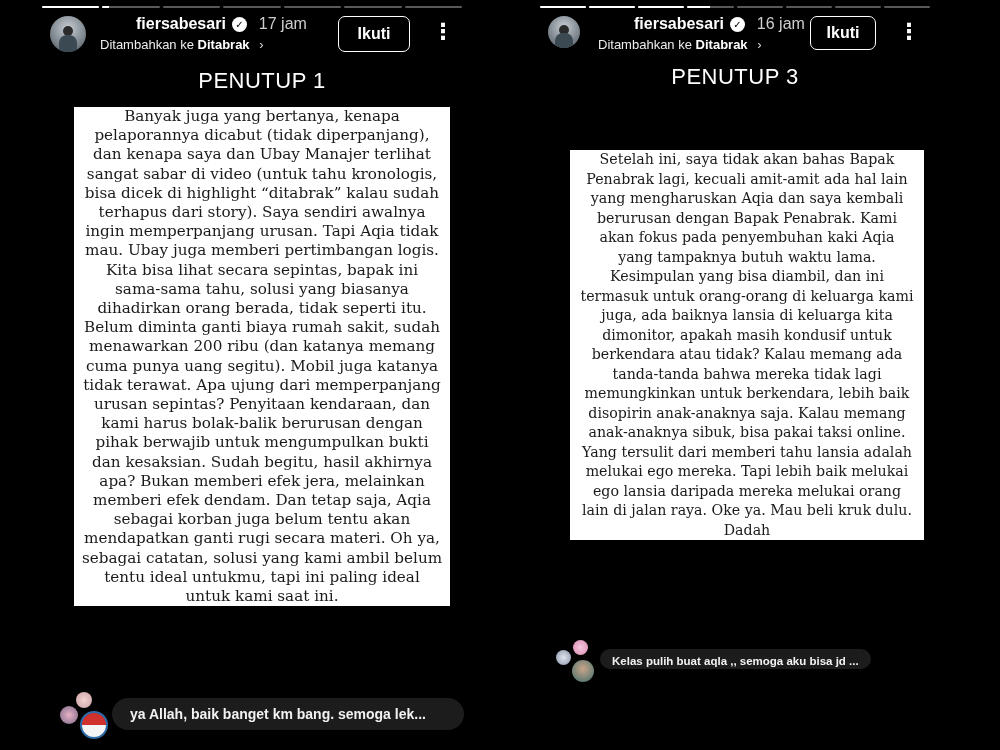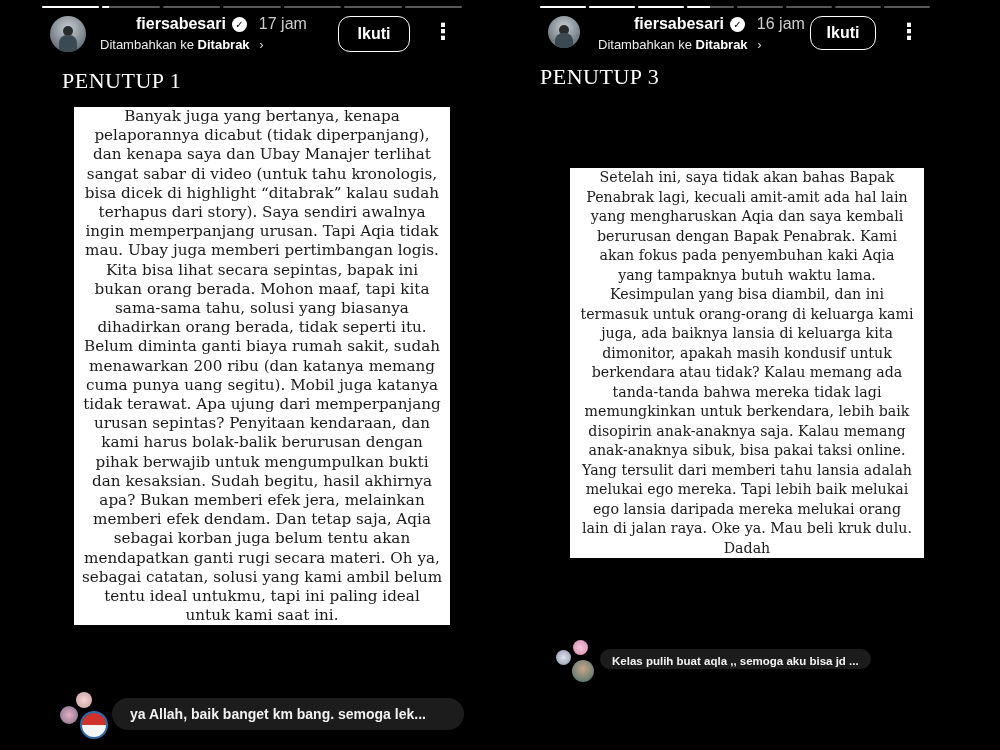--- a/index.html
+++ b/index.html
@@ -21,37 +21,37 @@
   .avatar .head { position: absolute; left: 13px; top: 10px; width: 10px; height: 10px; border-radius: 50%; background: #2b2b2b; }
   .avatar .body { position: absolute; left: 9px; top: 19px; width: 18px; height: 18px; border-radius: 8px 8px 0 0; background: #3b4a52; }
   .uname-row { position: absolute; left: 50px; top: -1px; display: flex; align-items: center; gap: 6px; white-space: nowrap; }
   .uname { font-weight: bold; font-size: 16px; color: #fff; margin-left: 36px; }
   .verified { width: 15px; height: 15px; border-radius: 50%; background: #fff; color: #000; font-size: 10px;
     display: inline-flex; align-items: center; justify-content: center; font-weight: bold; }
   .time { font-size: 16px; color: #cfcfcf; margin-left: 6px; }
   .sub-row { position: absolute; left: 50px; top: 21px; font-size: 13px; color: #eee; white-space: nowrap; }
   .sub-row b { color: #fff; }
   .chev { margin-left: 6px; color: #ddd; }
-  .follow { position: absolute; top: 0; height: 34px; width: 72px; border: 1.5px solid #fff; border-radius: 12px;
+  .follow { position: absolute; top: 0; height: 34px; width: 72px; border: 1.5px solid #fff; border-radius: 7px;
     background: transparent; color: #fff; font-weight: bold; font-size: 16px; font-family: "Liberation Sans", sans-serif; text-align: center; }
   .story.left .follow { left: 288px; top: 0px; height: 36px; }
   .story.right .follow { left: 262px; top: 0px; height: 34px; width: 66px; }
   .more { position: absolute; top: 4px; font-size: 22px; line-height: 24px; color: #fff; font-weight: bold; }
   .story.left .more { left: 382px; }
   .story.right .more { left: 350px; }
 
-  .title { position: absolute; left: 0; right: 0; font-family: Liberation Serif, serif;
+  .title { position: absolute; left: 0; right: 0; text-align: center; font-family: Liberation Sans, sans-serif;
     font-size: 22px; color: #fff; letter-spacing: 0.5px; }
   .story.left .title { top: 68px; left: 20px; }
   .story.right .title { top: 64px; left: 0px; }
 
   .textbox { position: absolute; font-family: "DejaVu Serif", "Liberation Serif", serif; color: #1a1a1a; text-align: center; padding-left: 12px; }
   .textbox .ln { display: block; background: #fff; white-space: nowrap; }
   .story.left .textbox { top: 107px; left: 20px; width: 376px; font-size: 15.2px; line-height: 19.2px; }
-  .story.right .textbox { top: 150px; left: 18px; width: 354px; font-size: 14.2px; line-height: 19.5px; margin-top: 18px; }
+  .story.right .textbox { top: 150px; left: 18px; width: 354px; font-size: 14.2px; line-height: 19.5px; }
   .mini-av { position: absolute; border-radius: 50%; }
   .bubble { position: absolute; background: #1c1c1c; color: #f2f2f2; border-radius: 16px; white-space: nowrap; font-weight: bold; }
   .story.left .bubble { left: 70px; top: 698px; height: 32px; line-height: 32px; padding: 0 18px; font-size: 14px; width: 316px; }
   .story.right .bubble { left: 60px; top: 649px; height: 20px; line-height: 24px; padding: 0 12px; font-size: 11.5px; }
 </style>
 </head>
 <body>
 
 <div class="story left">
   <div class="progress" id="prog-0">
@@ -101,21 +101,20 @@
   <div class="textbox" id="text-0">
       <span class="ln">Banyak juga yang bertanya, kenapa</span>
       <span class="ln">pelaporannya dicabut (tidak diperpanjang),</span>
       <span class="ln">dan kenapa saya dan Ubay Manajer terlihat</span>
       <span class="ln">sangat sabar di video (untuk tahu kronologis,</span>
       <span class="ln">bisa dicek di highlight “ditabrak” kalau sudah</span>
       <span class="ln">terhapus dari story). Saya sendiri awalnya</span>
       <span class="ln">ingin memperpanjang urusan. Tapi Aqia tidak</span>
       <span class="ln">mau. Ubay juga memberi pertimbangan logis.</span>
       <span class="ln">Kita bisa lihat secara sepintas, bapak ini</span>
-      <span class="ln">bukan orang berada. Mohon maaf, tapi kita</span>
       <span class="ln">sama-sama tahu, solusi yang biasanya</span>
       <span class="ln">dihadirkan orang berada, tidak seperti itu.</span>
       <span class="ln">Belum diminta ganti biaya rumah sakit, sudah</span>
       <span class="ln">menawarkan 200 ribu (dan katanya memang</span>
       <span class="ln">cuma punya uang segitu). Mobil juga katanya</span>
       <span class="ln">tidak terawat. Apa ujung dari memperpanjang</span>
       <span class="ln">urusan sepintas? Penyitaan kendaraan, dan</span>
       <span class="ln">kami harus bolak-balik berurusan dengan</span>
       <span class="ln">pihak berwajib untuk mengumpulkan bukti</span>
       <span class="ln">dan kesaksian. Sudah begitu, hasil akhirnya</span>

